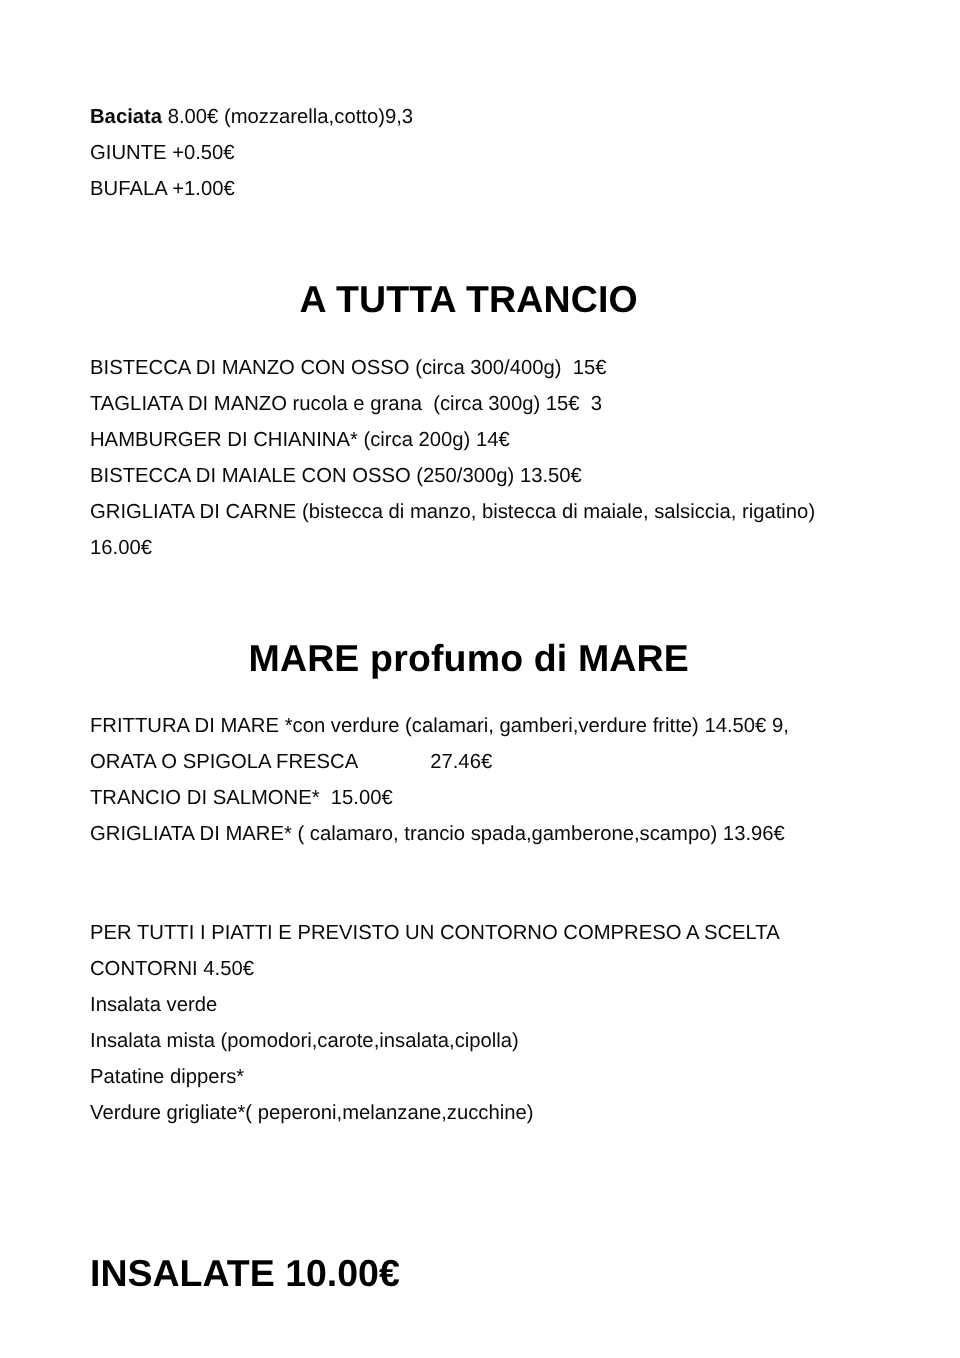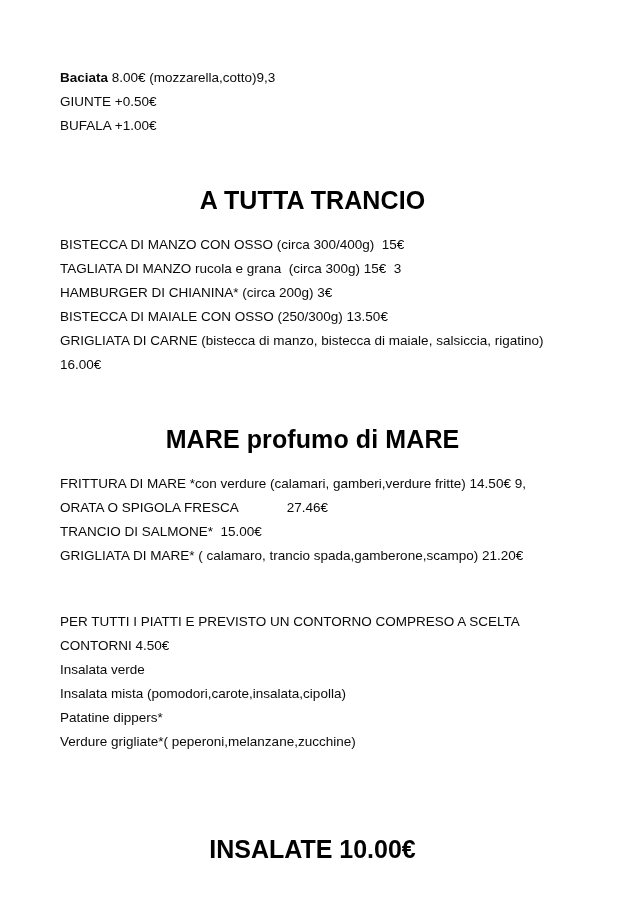--- a/index.html
+++ b/index.html
@@ -54,21 +54,21 @@
     font-weight: bold;
     line-height: 30px;
     text-align: center;
     letter-spacing: 0.1px;
     color: #000000;
   }
   .heading-final {
     font-size: 25px;
     font-weight: bold;
     line-height: 30px;
-    text-align: center;
+    text-align: left;
     color: #000000;
   }
 </style>
 </head>
 <body>
 
 <div class="page">
   <div class="col">
 
     <div>
@@ -79,36 +79,36 @@
 
     <div class="gap-lg"></div>
 
     <div class="heading">A TUTTA TRANCIO</div>
 
     <div class="gap-sm"></div>
 
     <div>
       <div class="line">BISTECCA DI MANZO CON OSSO (circa 300/400g)  15€</div>
       <div class="line">TAGLIATA DI MANZO rucola e grana  (circa 300g) 15€  3</div>
-      <div class="line">HAMBURGER DI CHIANINA* (circa 200g) 3€</div>
+      <div class="line">HAMBURGER DI CHIANINA* (circa 200g) 14€</div>
       <div class="line">BISTECCA DI MAIALE CON OSSO (250/300g) 13.50€</div>
       <div class="line">GRIGLIATA DI CARNE (bistecca di manzo, bistecca di maiale, salsiccia, rigatino) 16.00€</div>
     </div>
 
     <div class="gap-lg"></div>
 
     <div class="heading">MARE profumo di MARE</div>
 
     <div class="gap-sm"></div>
 
     <div>
       <div class="line">FRITTURA DI MARE *con verdure (calamari, gamberi,verdure fritte) 14.50€ 9,</div>
       <div class="line">ORATA O SPIGOLA FRESCA             27.46€</div>
       <div class="line">TRANCIO DI SALMONE*  15.00€</div>
-      <div class="line">GRIGLIATA DI MARE* ( calamaro, trancio spada,gamberone,scampo) 21.20€</div>
+      <div class="line">GRIGLIATA DI MARE* ( calamaro, trancio spada,gamberone,scampo) 13.96€</div>
     </div>
 
     <div class="spacer"></div>
     <div class="gap-sm"></div>
 
     <div>
       <div class="line">PER TUTTI I PIATTI E PREVISTO UN CONTORNO COMPRESO A SCELTA</div>
       <div class="line">CONTORNI 4.50€</div>
       <div class="line">Insalata verde</div>
       <div class="line">Insalata mista (pomodori,carote,insalata,cipolla)</div>

